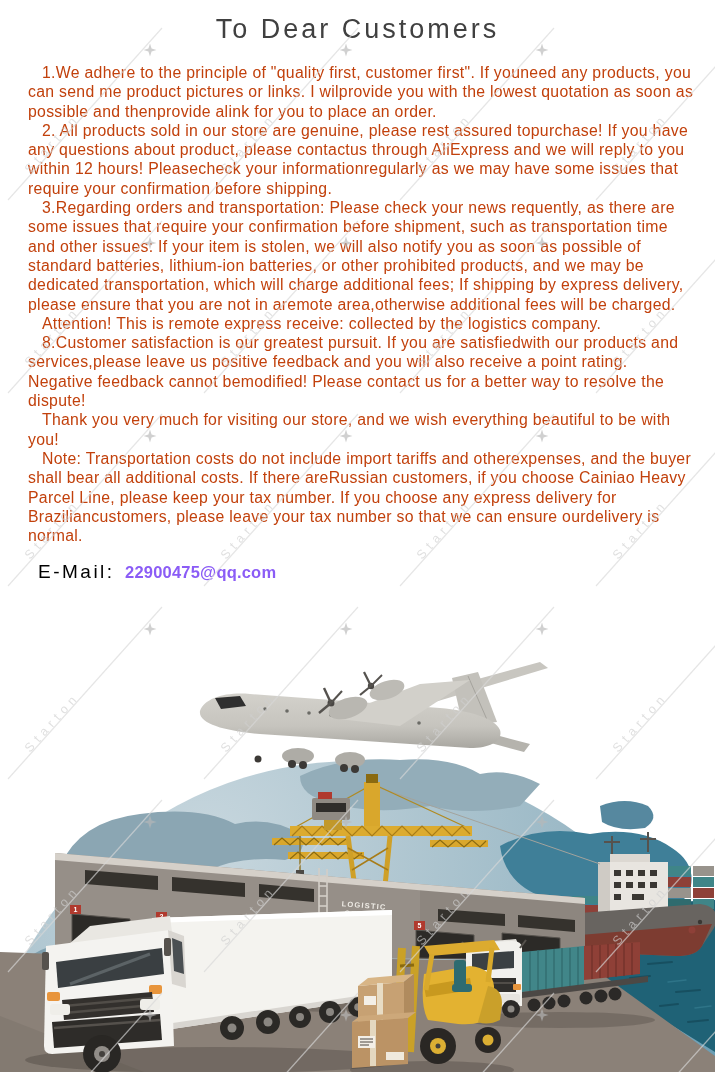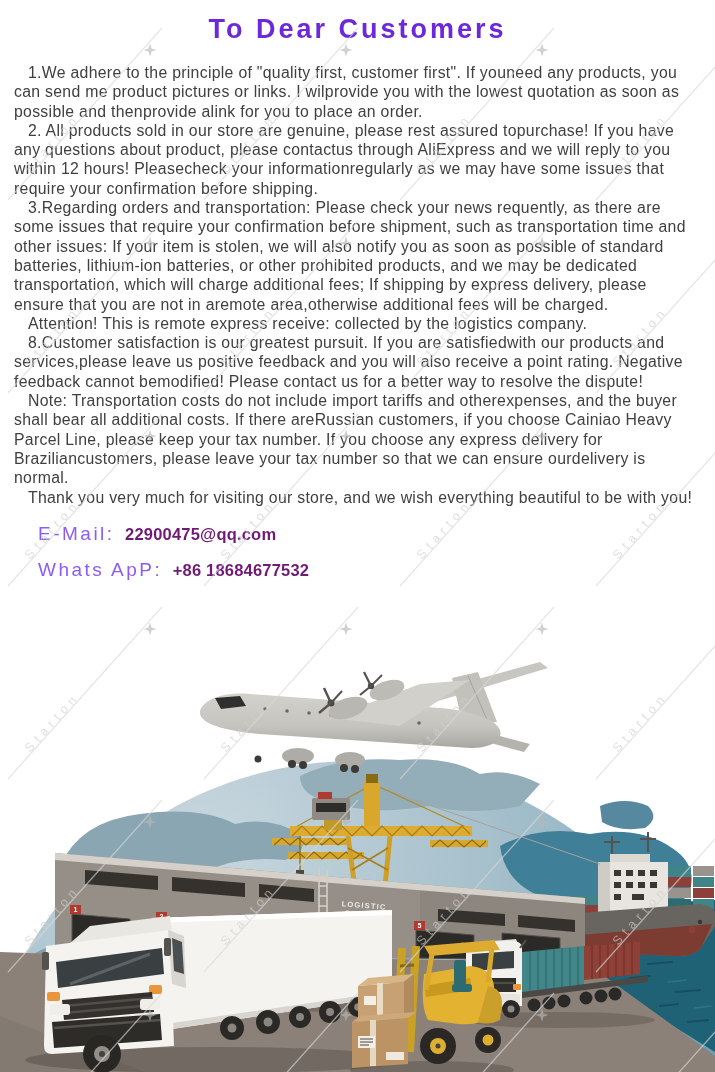--- a/index.html
+++ b/index.html
@@ -5,58 +5,54 @@
   html,body{margin:0;padding:0;}
   body{
     width:715px;height:1072px;position:relative;overflow:hidden;
     background:#ffffff;
     font-family:"Liberation Sans","DejaVu Sans",sans-serif;
   }
   .page{position:relative;width:715px;height:1072px;}
   .content{position:relative;z-index:2;}
   .title{
     text-align:center;margin:14px 0 10px 0;
-    font-size:27px;font-weight:700;letter-spacing:3px;color:#6d28d9;
+    font-size:27px;font-weight:400;letter-spacing:3px;color:#404040;
   }
-  .notice{padding:0 20px 0 14px;color:#404040;margin-top:18px;}
+  .notice{padding:0 20px 0 28px;color:#c2410c;margin-top:18px;}
   .notice p{
     margin:0;font-size:15.8px;line-height:19.3px;letter-spacing:0.3px;
     text-indent:14px;
   }
   .contact{margin:16px 0 0 38px;color:#1c1c1c;}
   .contact .row{margin-bottom:14px;white-space:nowrap;}
-  .contact .label{font-size:19px;letter-spacing:2.5px;font-weight:500;color:#8b5cf6;}
-  .contact .value{font-size:16.5px;font-weight:bold;letter-spacing:0.2px;color:#701a75;margin-left:6px;}
+  .contact .label{font-size:19px;letter-spacing:2.5px;font-weight:500;color:#000000;}
+  .contact .value{font-size:16.5px;font-weight:bold;letter-spacing:0.2px;color:#8b5cf6;margin-left:6px;}
   .illustration{position:absolute;left:0;top:642px;width:715px;height:430px;z-index:1;}
   .watermark{position:absolute;inset:0;z-index:3;pointer-events:none;opacity:0.65;}
 </style>
 </head>
 <body>
 
 <div class="page">
 
   <div class="content">
     <div class="title">To Dear Customers</div>
     <div class="notice">
       <p>1.We adhere to the principle of "quality first, customer first". If youneed any products, you can send me product pictures or links. I wilprovide you with the lowest quotation as soon as possible and thenprovide alink for you to place an order.</p>
       <p>2. All products sold in our store are genuine, please rest assured topurchase! If you have any questions about product, please contactus through AliExpress and we will reply to you within 12 hours! Pleasecheck your informationregularly as we may have some issues that require your confirmation before shipping.</p>
       <p>3.Regarding orders and transportation: Please check your news requently, as there are some issues that require your confirmation before shipment, such as transportation time and other issues: If your item is stolen, we will also notify you as soon as possible of standard batteries, lithium-ion batteries, or other prohibited products, and we may be dedicated transportation, which will charge additional fees;  If shipping by express delivery, please ensure that you are not in aremote area,otherwise additional fees will be charged.</p>
       <p>Attention! This is remote express receive: collected by the logistics company.</p>
       <p>8.Customer satisfaction is our greatest pursuit. If you are satisfiedwith our products and services,please leave us positive feedback and you will also receive a point rating. Negative feedback cannot bemodified! Please contact us for a better way to resolve the dispute!</p>
+      <p>Thank you very much for visiting our store, and we wish everything beautiful to be with you!</p>
       <p>Note: Transportation costs do not include import tariffs and otherexpenses, and the buyer shall bear all additional costs. If there areRussian customers, if you choose Cainiao Heavy Parcel Line, please keep your tax number. If you choose any express delivery for Braziliancustomers, please leave your tax number so that we can ensure ourdelivery is normal.</p>
-      <p>Thank you very much for visiting our store, and we wish everything beautiful to be with you!</p>
     </div>
     <div class="contact">
       <div class="row">
         <span class="label">E-Mail:</span>
         <span class="value">22900475@qq.com</span>
-      </div>
-      <div class="row">
-        <span class="label">Whats ApP:</span>
-        <span class="value">+86 18684677532</span>
       </div>
     </div>
   </div>
 
   <svg class="illustration" viewBox="0 0 715 430" width="715" height="430">
     <defs>
       <radialGradient id="globeGrad" cx="0.3" cy="0.12" r="1.05">
         <stop offset="0" stop-color="#c8d7de"></stop>
         <stop offset="0.45" stop-color="#9dbac7"></stop>
         <stop offset="0.75" stop-color="#5e97b0"></stop>

